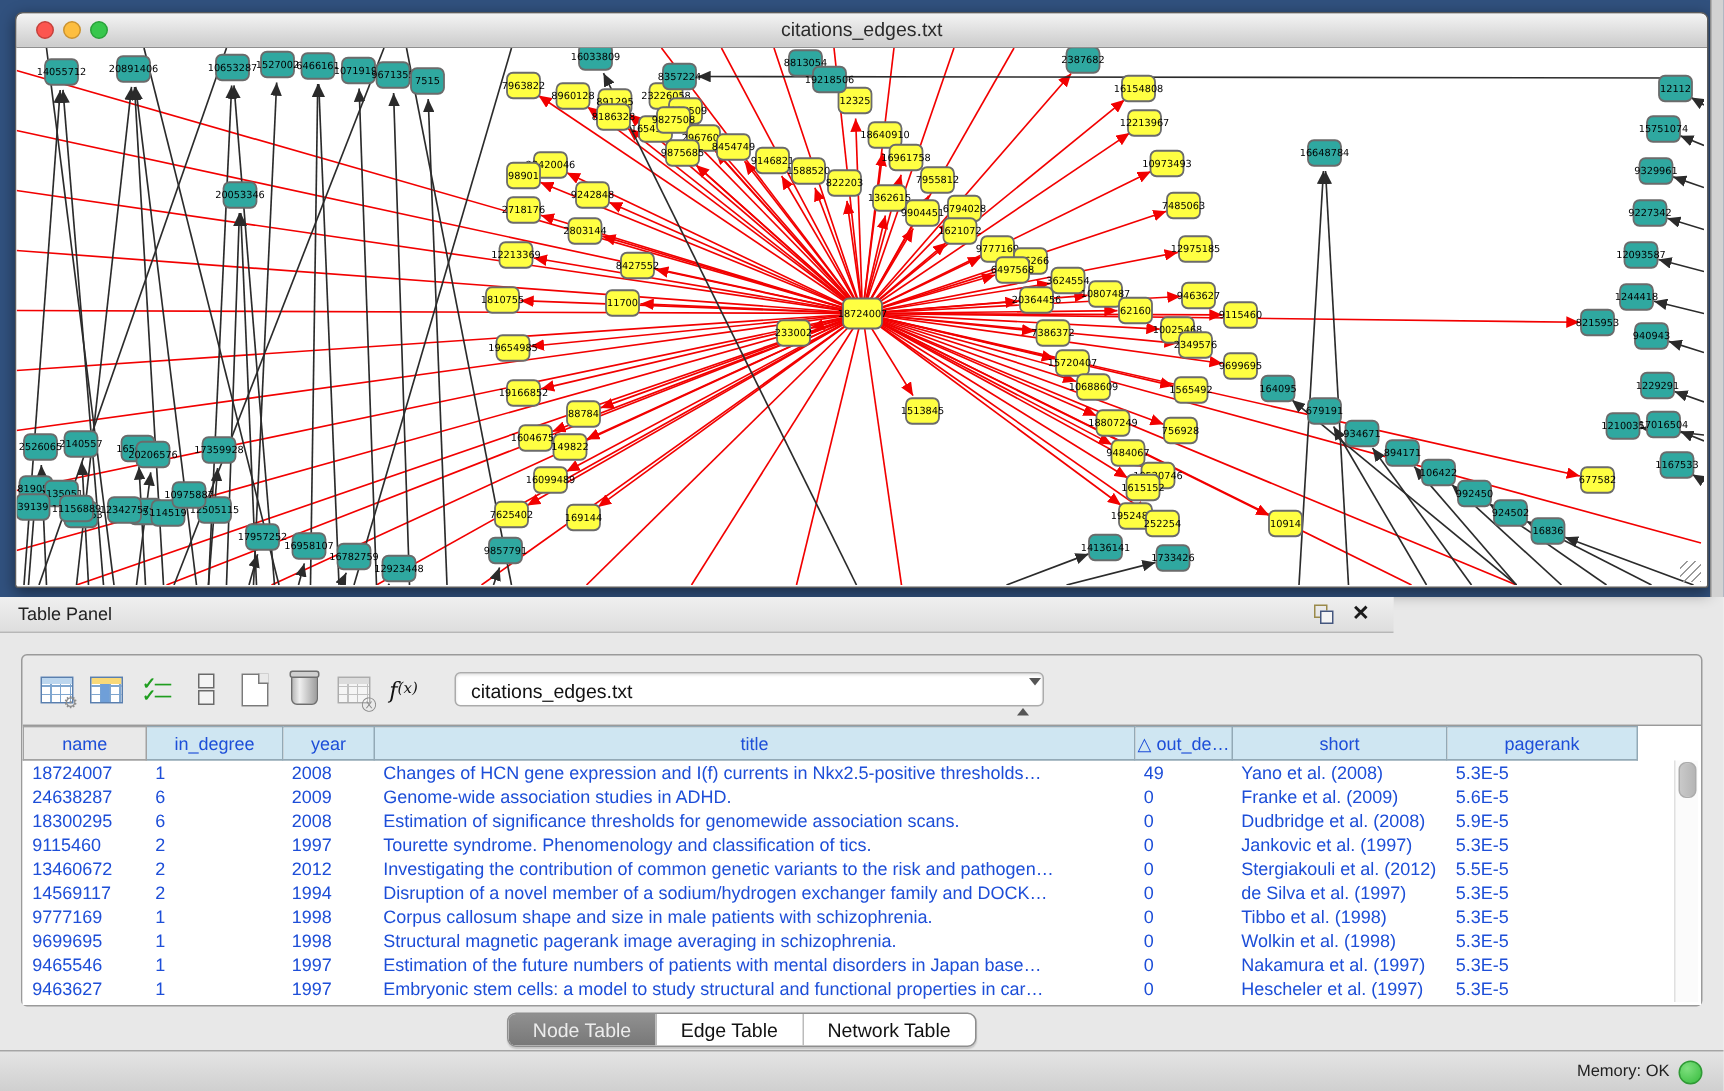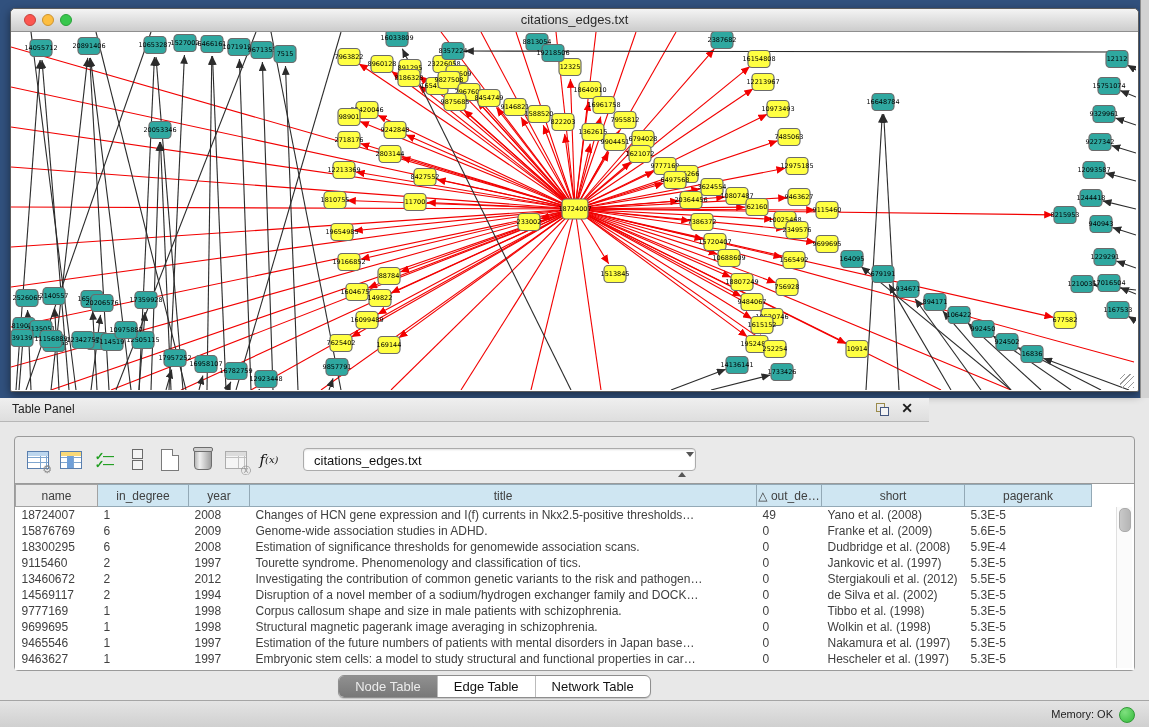--- a/index.html
+++ b/index.html
@@ -36,21 +36,21 @@
   .fx small{font-size:10px;}
   #table-select{margin-left:14px;width:393px;height:23px;background:#fff;border:1px solid #ababab;border-radius:4px;
     position:relative;font-size:13px;color:#111;line-height:23px;padding-left:10px;box-sizing:border-box;
     box-shadow:inset 0 1px 2px rgba(0,0,0,.12);}
   #combo-arrows{position:absolute;right:8px;top:4px;width:9px;height:15px;}
   #combo-arrows .up{width:0;height:0;border-left:4px solid transparent;border-right:4px solid transparent;
     border-bottom:5px solid #555;margin-bottom:3px;}
   #combo-arrows .dn{width:0;height:0;border-left:4px solid transparent;border-right:4px solid transparent;
     border-top:5px solid #555;}
   #table-wrap{position:absolute;left:0;right:0;top:46px;bottom:0;border-top:1px solid #9a9a9a;background:#fff;overflow:hidden;}
-  table#attr-table{border-collapse:collapse;table-layout:fixed;font-size:12px;color:#404040;}
+  table#attr-table{border-collapse:collapse;table-layout:fixed;font-size:12px;color:#1d4ed8;}
   #attr-table th{height:21px;background:#cfe6f2;border:1px solid #93a9b6;font-weight:normal;font-size:12px;
     text-align:center;padding:0;overflow:hidden;white-space:nowrap;}
   #attr-table th.first{background:#e9e9e9;border-color:#a2a2a2;}
   #attr-table td{height:16px;padding:0 6px;white-space:nowrap;overflow:hidden;}
   #attr-table col.c0{width:82px;}  #attr-table col.c1{width:91px;}
   #attr-table col.c2{width:61px;}  #attr-table col.c3{width:507px;}
   #attr-table col.c4{width:65px;}  #attr-table col.c5{width:143px;}
   #attr-table col.c6{width:127px;}
   #vscroll{position:absolute;right:2px;top:23px;bottom:2px;width:15px;background:#fbfbfb;border-left:1px solid #e0e0e0;}
   #vscroll .thumb{position:absolute;left:2px;top:1px;width:10px;height:22px;border-radius:5px;
@@ -868,36 +868,36 @@
             <tr>
               <td>18724007</td>
               <td>1</td>
               <td>2008</td>
               <td>Changes of HCN gene expression and I(f) currents in Nkx2.5-positive thresholds…</td>
               <td>49</td>
               <td>Yano et al. (2008)</td>
               <td>5.3E-5</td>
             </tr>
             <tr>
-              <td>15876769</td>
+              <td>24638287</td>
               <td>6</td>
               <td>2009</td>
               <td>Genome-wide association studies in ADHD.</td>
               <td>0</td>
               <td>Franke et al. (2009)</td>
               <td>5.6E-5</td>
             </tr>
             <tr>
               <td>18300295</td>
               <td>6</td>
               <td>2008</td>
               <td>Estimation of significance thresholds for genomewide association scans.</td>
               <td>0</td>
               <td>Dudbridge et al. (2008)</td>
-              <td>5.9E-4</td>
+              <td>5.9E-5</td>
             </tr>
             <tr>
               <td>9115460</td>
               <td>2</td>
               <td>1997</td>
               <td>Tourette syndrome. Phenomenology and classification of tics.</td>
               <td>0</td>
               <td>Jankovic et al. (1997)</td>
               <td>5.3E-5</td>
             </tr>
@@ -909,21 +909,21 @@
               <td>0</td>
               <td>Stergiakouli et al. (2012)</td>
               <td>5.5E-5</td>
             </tr>
             <tr>
               <td>14569117</td>
               <td>2</td>
               <td>1994</td>
               <td>Disruption of a novel member of a sodium/hydrogen exchanger family and DOCK…</td>
               <td>0</td>
-              <td>de Silva et al. (2002)</td>
+              <td>de Silva et al. (1997)</td>
               <td>5.3E-5</td>
             </tr>
             <tr>
               <td>9777169</td>
               <td>1</td>
               <td>1998</td>
               <td>Corpus callosum shape and size in male patients with schizophrenia.</td>
               <td>0</td>
               <td>Tibbo et al. (1998)</td>
               <td>5.3E-5</td>

